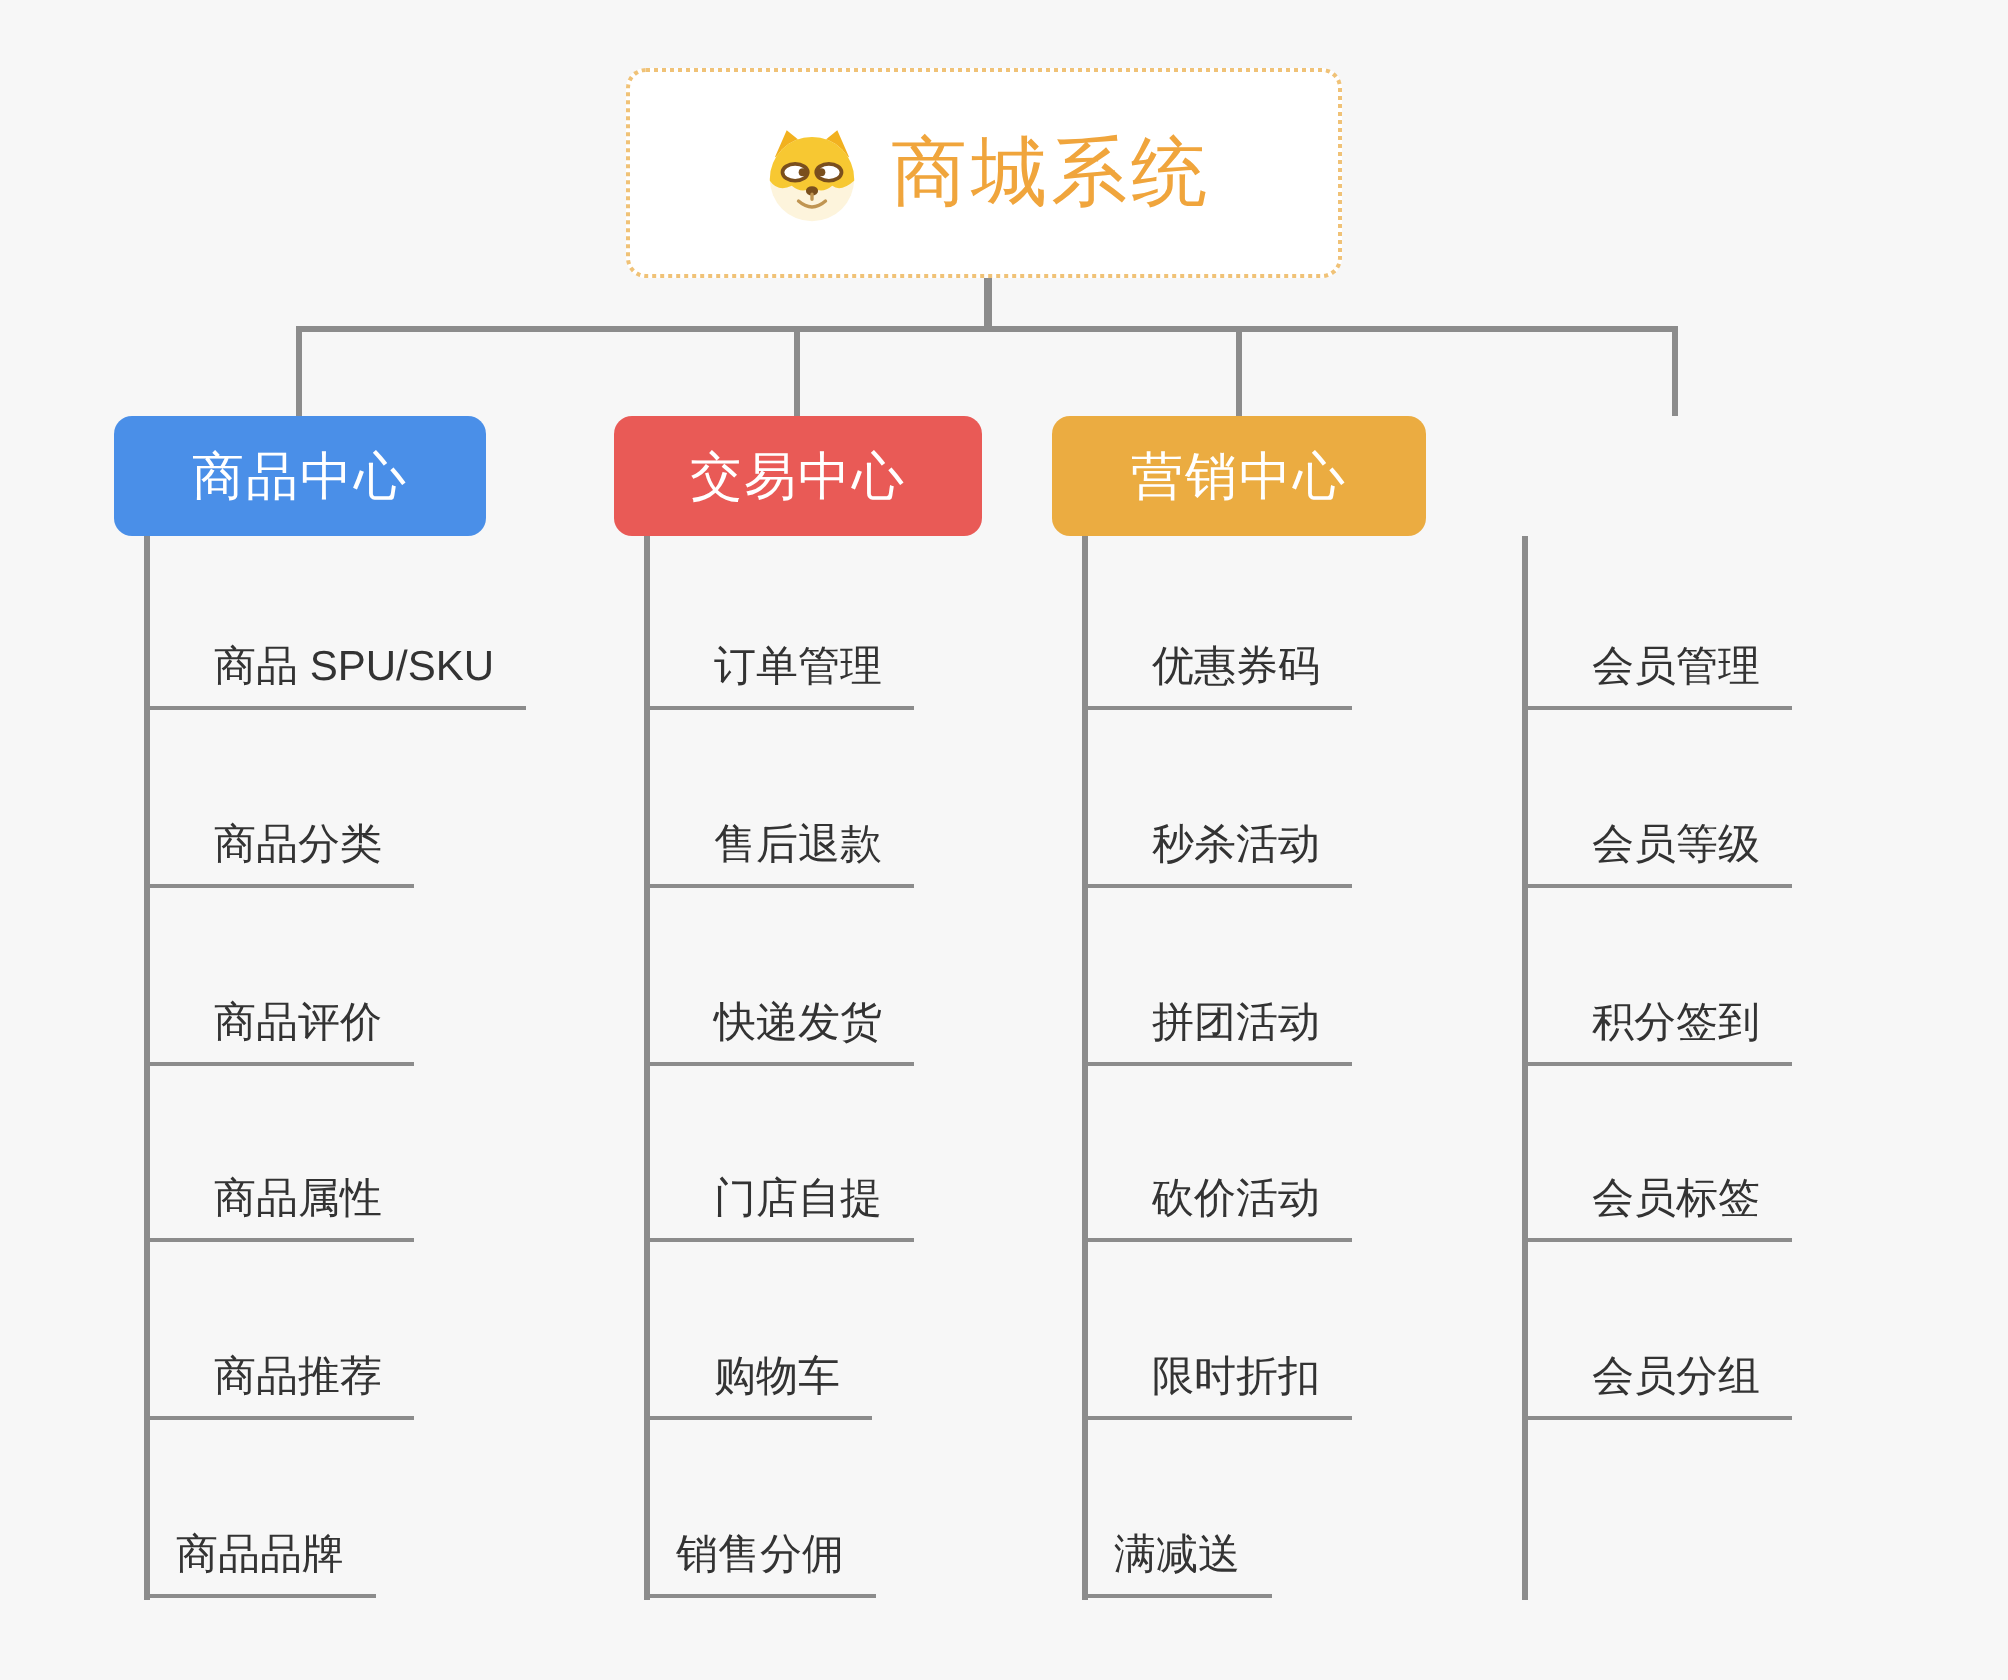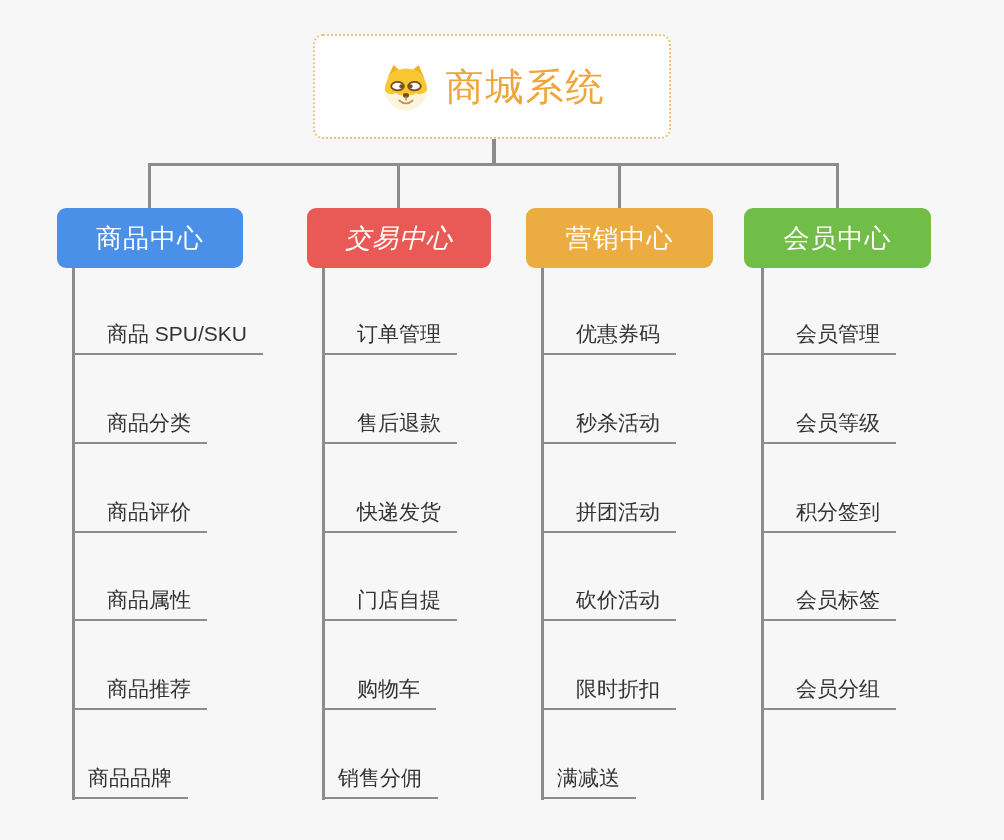--- a/index.html
+++ b/index.html
@@ -77,23 +77,22 @@
       <ellipse cx="42" cy="28" rx="7.5" ry="5" fill="#FFFFFF" stroke="#7A4F1D" stroke-width="2.2"></ellipse>
       <circle cx="26.5" cy="28" r="2.4" fill="#7A4F1D"></circle>
       <circle cx="37.5" cy="28" r="2.4" fill="#7A4F1D"></circle>
       <ellipse cx="32" cy="39" rx="3.6" ry="2.8" fill="#7A4F1D"></ellipse>
       <path d="M32,41 v3 M24,45 q8,7 16,0" fill="none" stroke="#C09552" stroke-width="2" stroke-linecap="round"></path>
     </svg>
     <span class="root-title">商城系统</span>
   </div>
 
   <div class="branch b0" style="background: rgb(74, 143, 232);">商品中心</div>
-  <div class="branch b1" style="background: rgb(233, 90, 86); font-style: italic;">交易中心</div>
+  <div class="branch b1" style="background: rgb(233, 90, 86);">交易中心</div>
   <div class="branch b2" style="background: rgb(235, 172, 65);">营销中心</div>
-  <div class="branch b3" style="background: rgb(112, 190, 72);">会员中心</div>
 
   <div class="column c0">
     <div class="item r0">商品 SPU/SKU</div>
     <div class="item r1">商品分类</div>
     <div class="item r2">商品评价</div>
     <div class="item r3">商品属性</div>
     <div class="item r4">商品推荐</div>
     <div class="item r5">商品品牌</div>
   </div>
 

